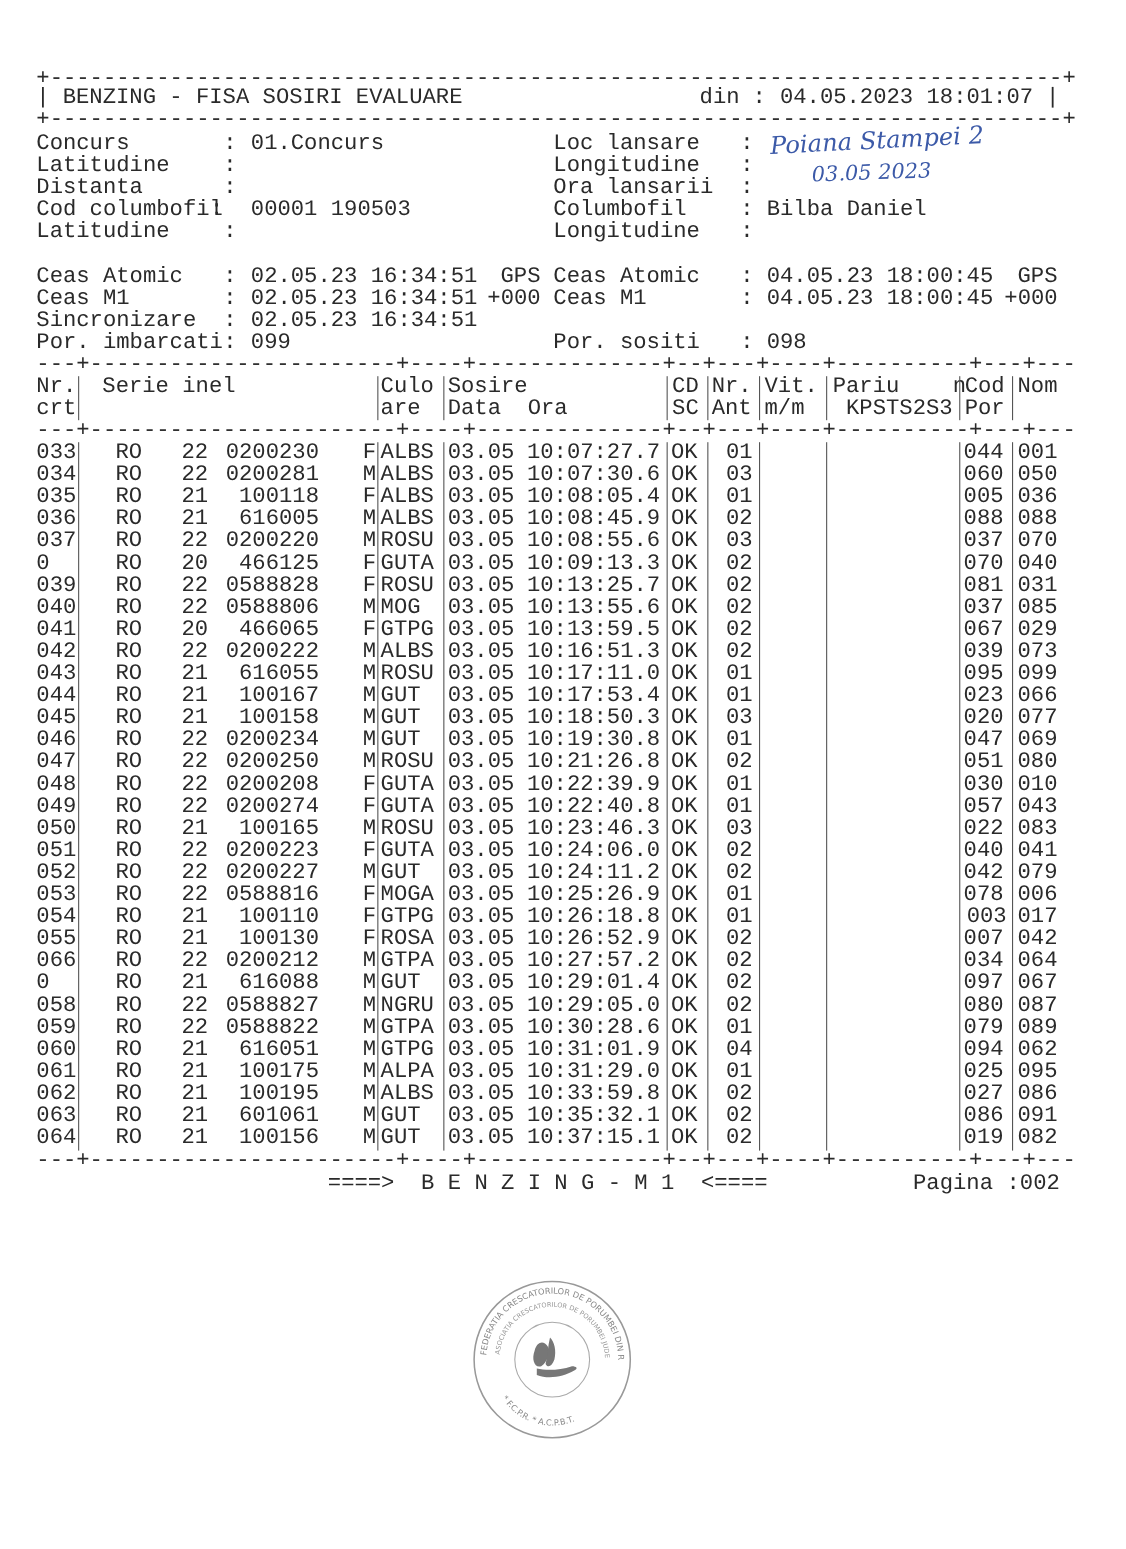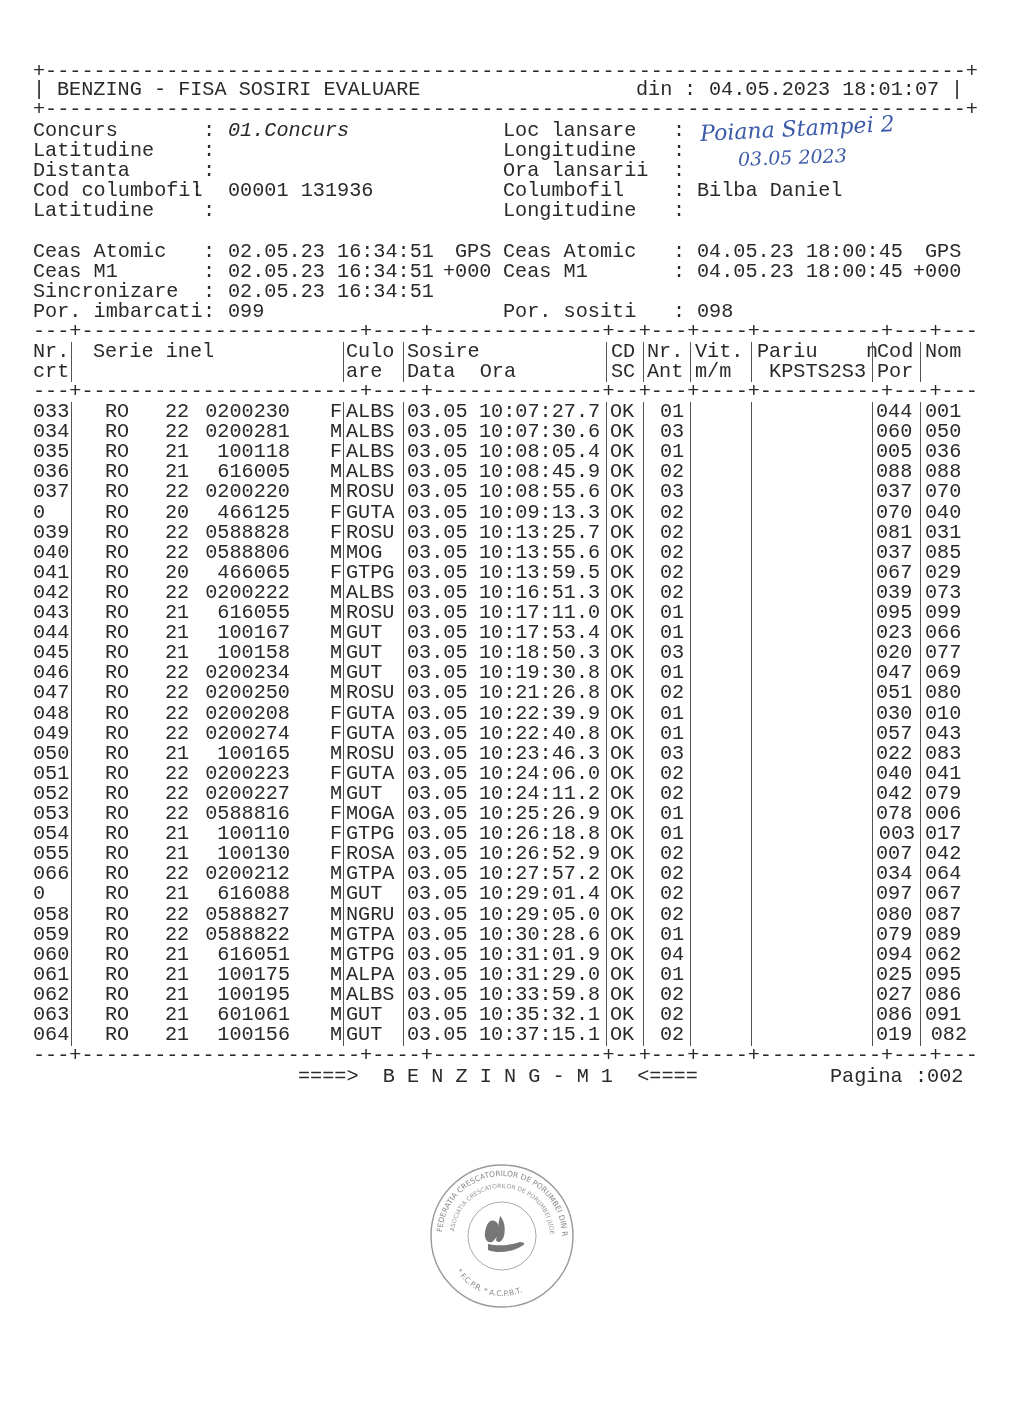--- a/index.html
+++ b/index.html
@@ -21,31 +21,31 @@
 <div class="mono ab" style="left:57px;top:80px;">BENZING - FISA SOSIRI EVALUARE</div>
 <div class="mono ab" style="left:636px;top:80px;">din</div>
 <div class="mono ab" style="left:684px;top:80px;">:</div>
 <div class="mono ab" style="left:709px;top:80px;">04.05.2023 18:01:07</div>
 <div class="mono ab" style="left:951px;top:80px;">|</div>
 <div class="mono line" style="top:100px;">+----------------------------------------------------------------------------+</div>
 
 <div>
   <div class="mono ab" style="left:33px;top:121px;">Concurs</div>
   <div class="mono ab" style="left:203px;top:121px;">:</div>
-  <div class="mono ab" style="left:228px;top:121px;font-style:italic;">01.Concurs</div>
+  <div class="mono ab" style="left:228px;top:121px;">01.Concurs</div>
 
   <div class="mono ab" style="left:33px;top:141px;">Latitudine</div>
   <div class="mono ab" style="left:203px;top:141px;">:</div>
 
   <div class="mono ab" style="left:33px;top:161px;">Distanta</div>
   <div class="mono ab" style="left:203px;top:161px;">:</div>
 
   <div class="mono ab" style="left:33px;top:181px;">Cod columbofil</div>
   <div class="mono ab" style="left:191px;top:181px;">:</div>
-  <div class="mono ab" style="left:228px;top:181px;">00001 131936</div>
+  <div class="mono ab" style="left:228px;top:181px;">00001 190503</div>
 
   <div class="mono ab" style="left:33px;top:201px;">Latitudine</div>
   <div class="mono ab" style="left:203px;top:201px;">:</div>
 </div>
 
 <div>
   <div class="mono ab" style="left:503px;top:121px;">Loc lansare</div>
   <div class="mono ab" style="left:673px;top:121px;">:</div>
   <div class="mono ab" style="left:503px;top:141px;">Longitudine</div>
   <div class="mono ab" style="left:673px;top:141px;">:</div>
@@ -647,21 +647,21 @@
         <div class="mono cell" style="left: 200px; width: 90px; text-align: right;">100156</div>
         <div class="mono cell" style="left: 318px; width: 24px; text-align: right;">M</div>
         <div class="mono cell" style="left: 346px; width: 56px; text-align: left;">GUT</div>
         <div class="mono cell" style="left: 407px; width: 64px; text-align: left;">03.05</div>
         <div class="mono cell" style="left: 479px; width: 124px; text-align: left;">10:37:15.1</div>
         <div class="mono cell" style="left: 610px; width: 30px; text-align: left;">OK</div>
         <div class="mono cell" style="left: 660px; width: 30px; text-align: left;">02</div>
         <div class="mono cell" style="left: 695px; width: 54px; text-align: left;"></div>
         <div class="mono cell" style="left: 757px; width: 112px; text-align: left;"></div>
         <div class="mono cell" style="left: 876px; width: 42px; text-align: left;">019</div>
-        <div class="mono cell" style="left: 925px; width: 42px; text-align: right;">082</div>
+        <div class="mono cell" style="left: 925px; width: 42px; text-align: left;">082</div>
       </div>
     </div>
 
   <div class="mono line" style="top:1046px;">---+-----------------------+----+--------------+--+---+----+----------+---+---</div>
 </div>
 
 <div class="mono ab" style="left:298px;top:1067px;">====&gt;  B E N Z I N G - M 1  &lt;====</div>
 <div class="mono ab" style="left:830px;top:1067px;">Pagina</div>
 <div class="mono ab" style="left:915px;top:1067px;">:002</div>
 

